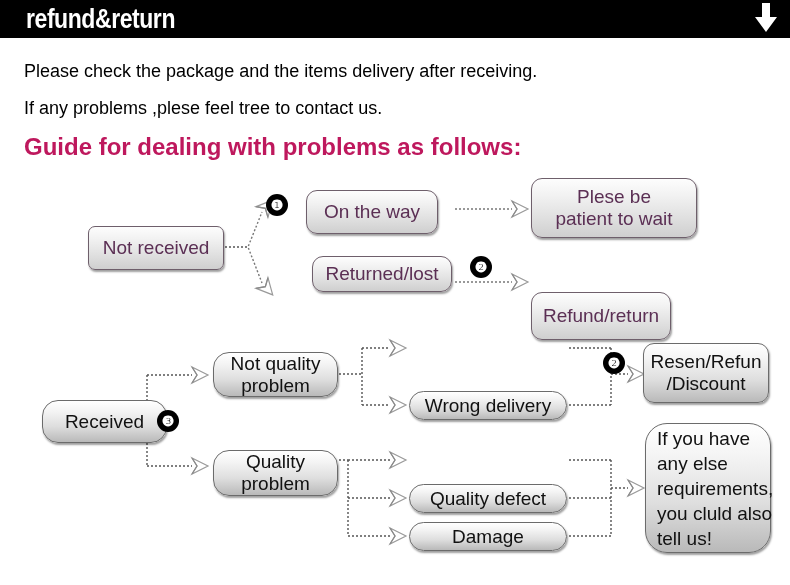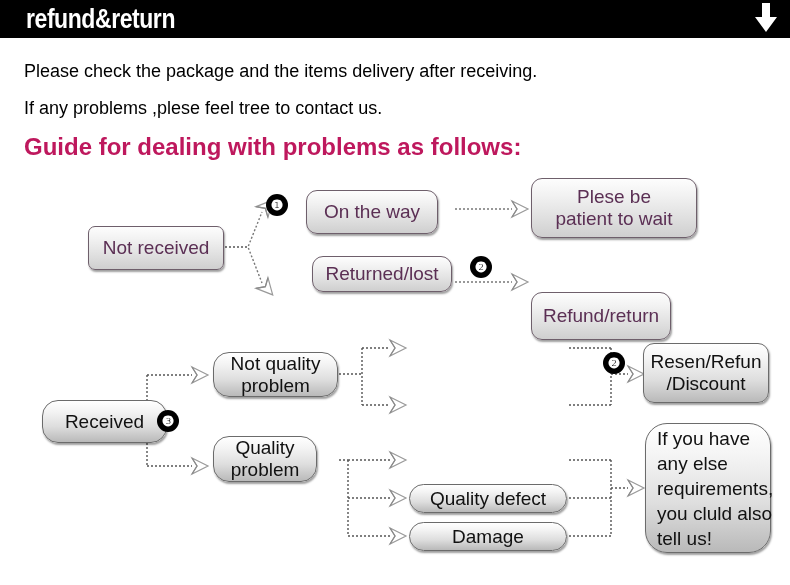--- a/index.html
+++ b/index.html
@@ -219,24 +219,25 @@
     <div class="marker" style="left:266px; top:194px;">❶</div>
     <div class="marker" style="left:470px; top:256px;">❷</div>
 
     <div class="node gray pill" style="left:13px; top:400px; width:125px; height:43px;margin-left:29px;">Received</div>
 
     <div class="marker" style="left:157px; top:410px;">❸</div>
 
     <div class="node gray pill" style="left:213px; top:352px; width:125px; height:45px;">Not quality
 problem</div>
 
-    <div class="node gray pill" style="left:213px; top:436px; width:104px; height:46px;">Quality
+    <div class="node gray pill" style="left:213px; top:450px; width:125px; height:46px;">Quality
 problem</div>
 
 
+    <div class="node gray pill" style="left:409px; top:391px; width:158px; height:29px;">Wrong delivery</div>
 
 
     <div class="node gray pill" style="left:409px; top:484px; width:158px; height:29px;">Quality defect</div>
 
     <div class="node gray pill" style="left:409px; top:522px; width:158px; height:29px;">Damage</div>
 
     <div class="marker" style="left:603px; top:352px;">❷</div>
 
     <div class="node gray" style="left:643px; top:343px; width:126px; height:60px;">Resen/Refun
 /Discount</div>

